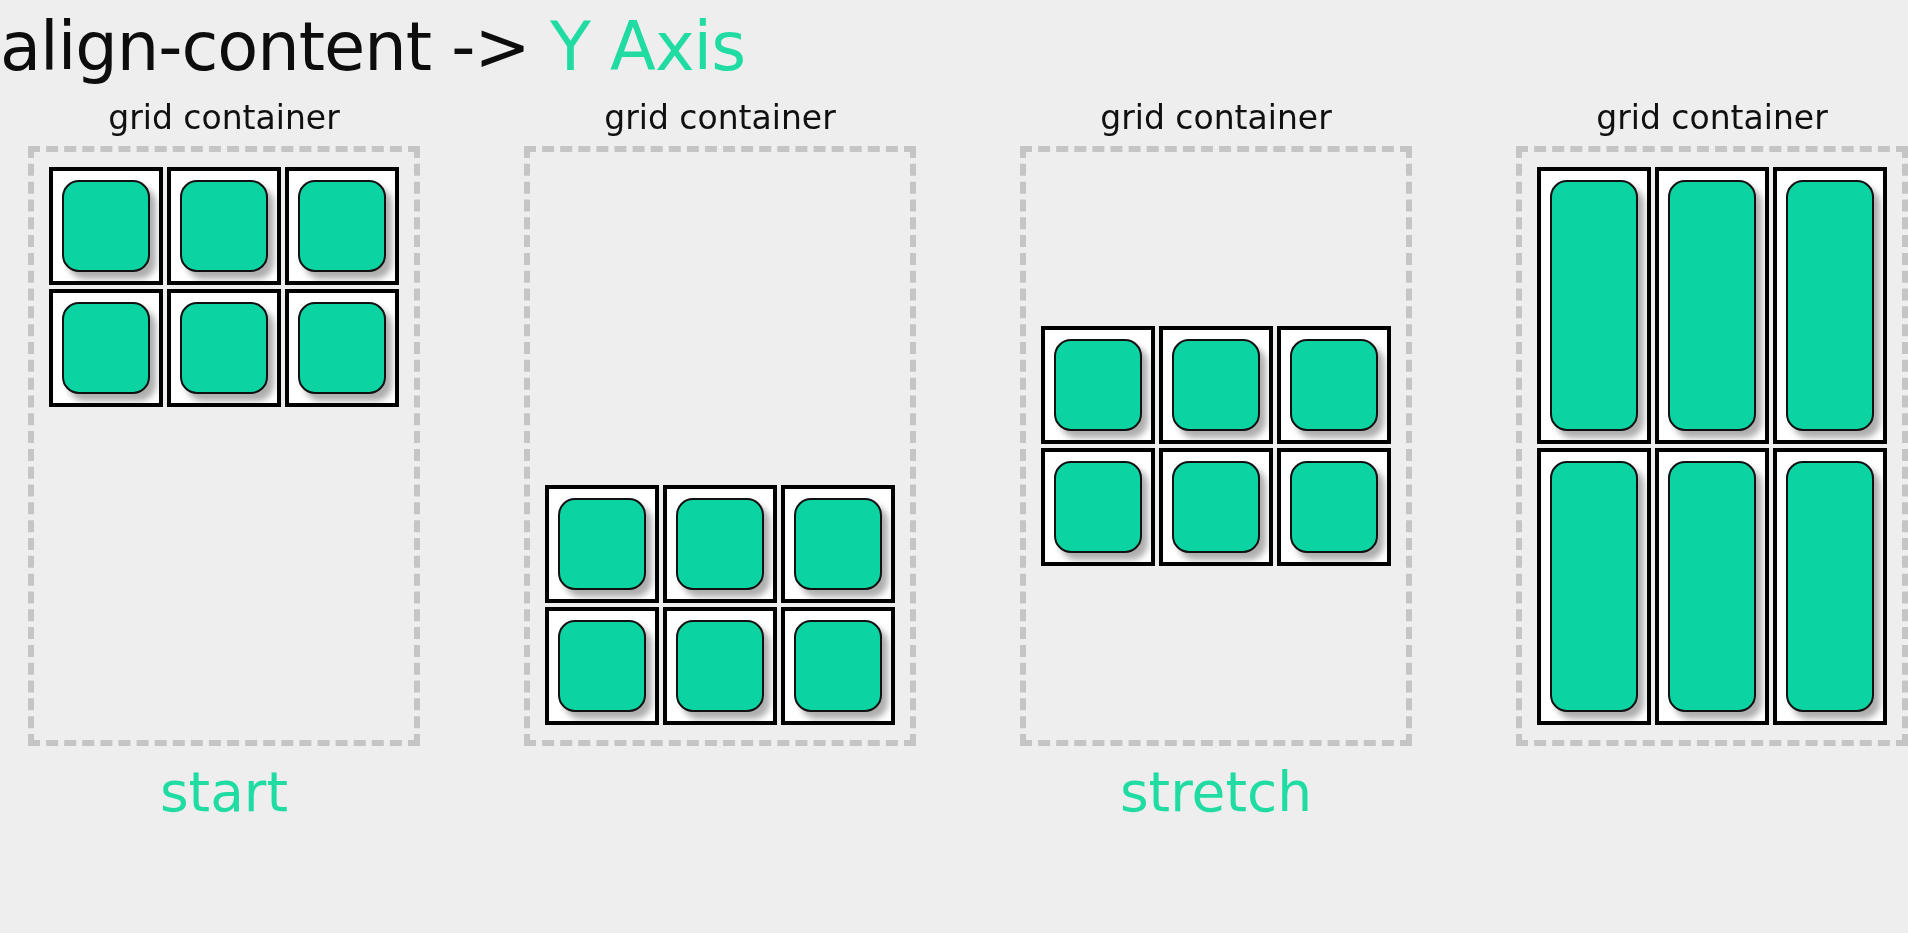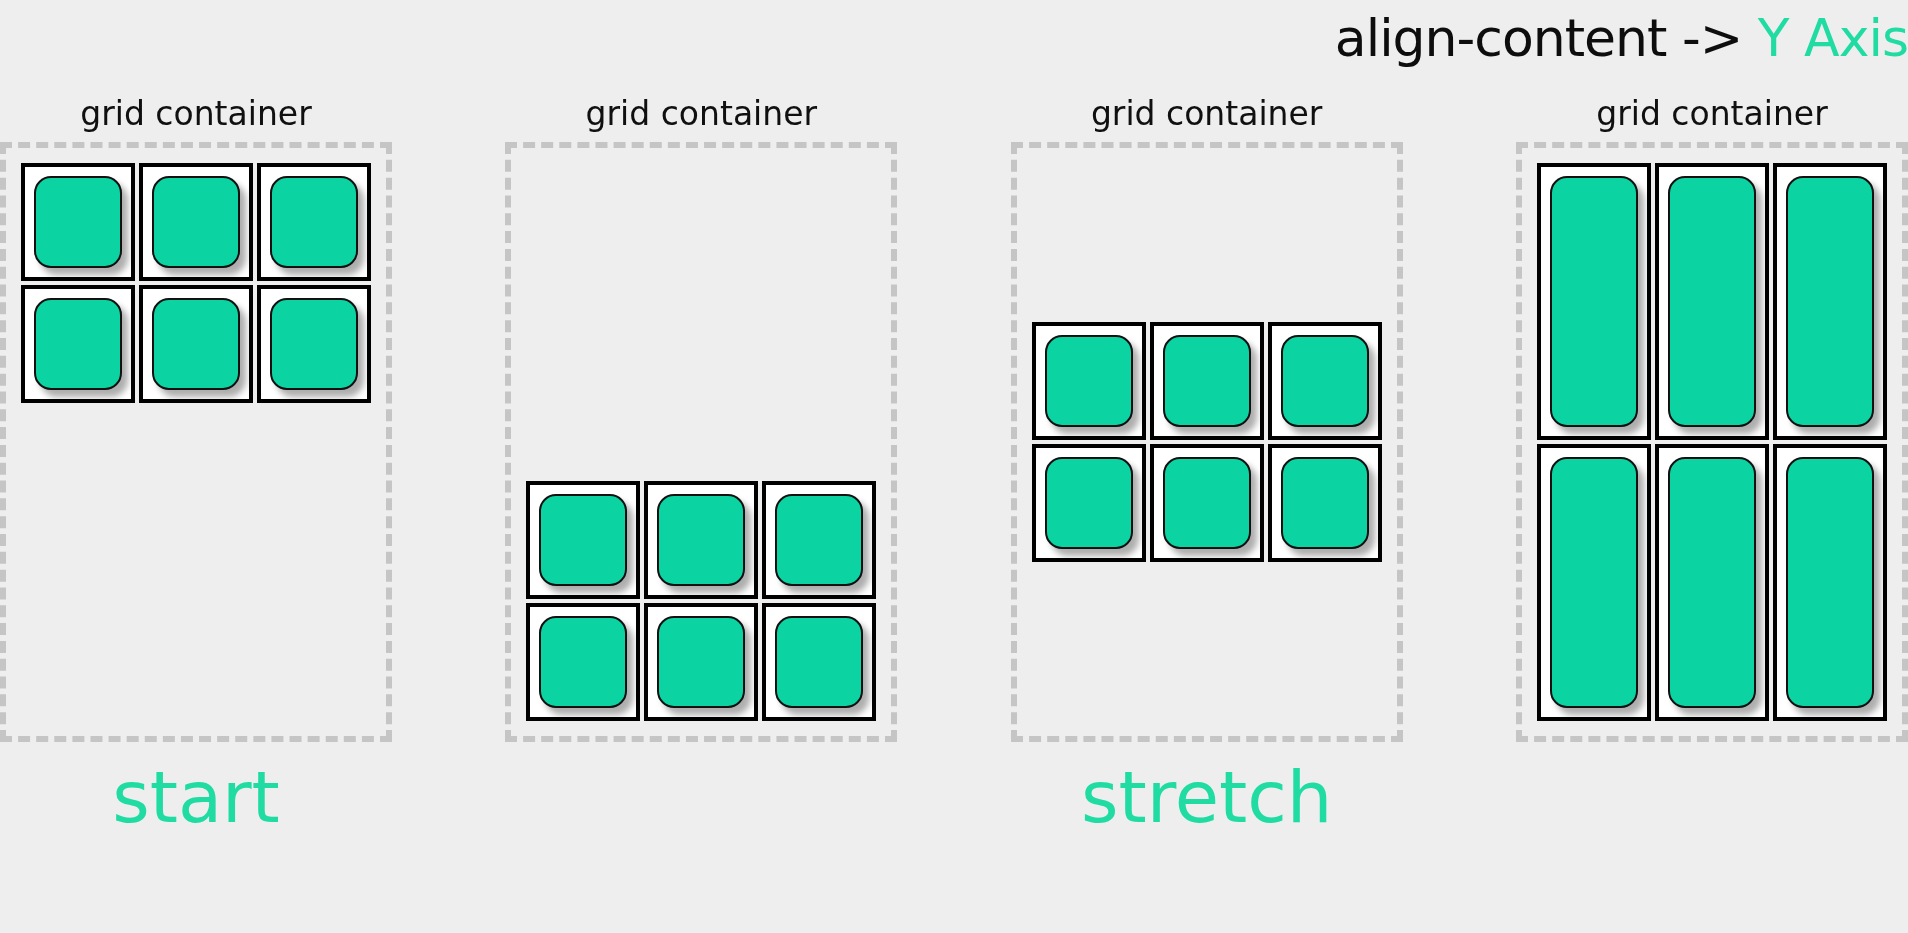--- a/index.html
+++ b/index.html
@@ -14,34 +14,34 @@
   html,body{ width:1908px; height:933px; }
   body{
     background:var(--bg);
     font-family:"DejaVu Sans","Liberation Sans",sans-serif;
     overflow:hidden;
   }
 
   
   .title{
     margin-top:8px;
-    text-align:right;
-    font-size:52px;
+    text-align:left;
+    font-size:67px;
     font-weight:500;
     letter-spacing:-1px;
     color:var(--title-color);
     white-space:pre;
   }
   .title .axis{ color:var(--accent); font-weight:500; }
 
   
   .panels{
-    margin-top:26px;
+    margin-top:12px;
     display:flex;
-    justify-content:space-between;
+    justify-content:flex-end;
     gap:104px;
   }
   .panel{
     width:392px;
     display:flex;
     flex-direction:column;
     align-items:center;
   }
   .panel-label{
     font-size:33px;
@@ -88,21 +88,21 @@
     height:100%;
     background:var(--item-fill);
     border:2px solid #101010;
     border-radius:17px;
     box-shadow:6px 7px 6px rgba(0,0,0,0.32);
   }
 
   
   .value-label{
     margin-top:16px;
-    font-size:72px;
+    font-size:55px;
     font-weight:400;
     color:var(--accent);
     line-height:1.1;
     white-space:nowrap;
   }
 </style>
 </head>
 <body>
 
 <div class="title"><span>align-content -&gt; </span><span class="axis">Y Axis</span></div>

